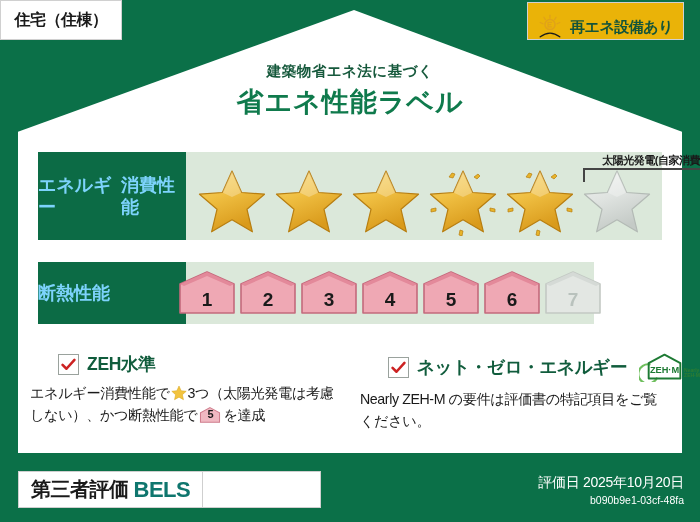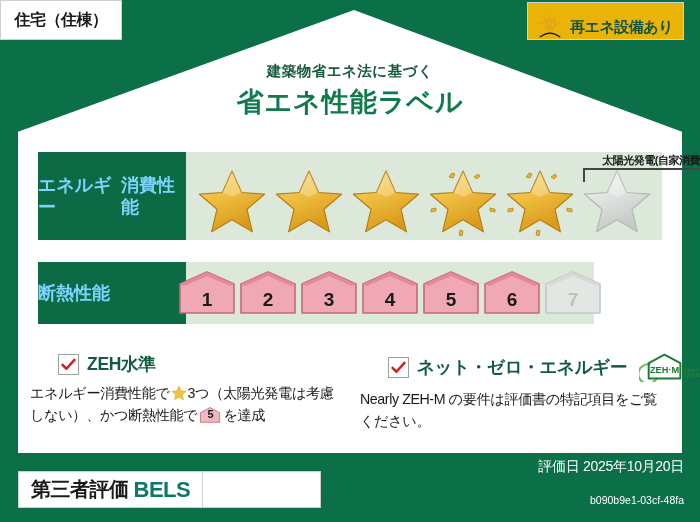--- a/index.html
+++ b/index.html
@@ -291,21 +291,21 @@
     width: 118px;
   }
   .footer-right {
     position: absolute;
     right: 16px;
     bottom: 16px;
     text-align: right;
     color: #ffffff;
   }
   .eval-date { font-size: 14px; letter-spacing: -0.3px; }
-  .eval-id { font-size: 10.5px; margin-top: 18px; letter-spacing: 0px; }
+  .eval-id { font-size: 10.5px; margin-top: 2px; letter-spacing: 0px; }
 </style>
 </head>
 <body>
 
 <div id="label-root">
 
   <div class="house-card"></div>
 
   <div class="corner-tag">
     <span>住宅（住棟）</span>

